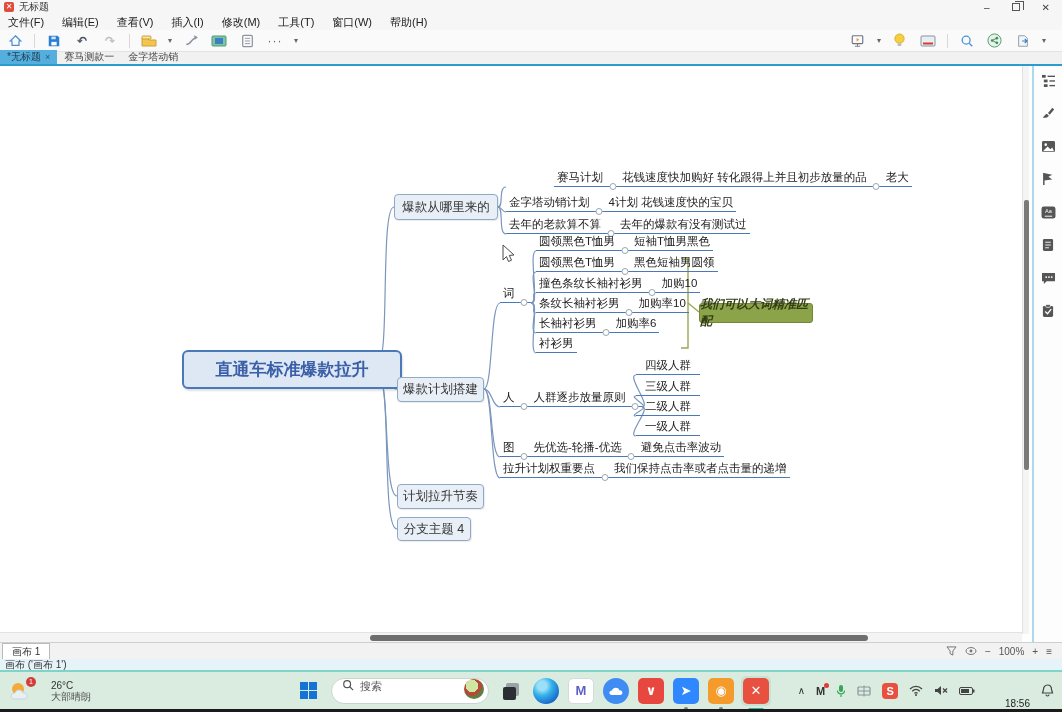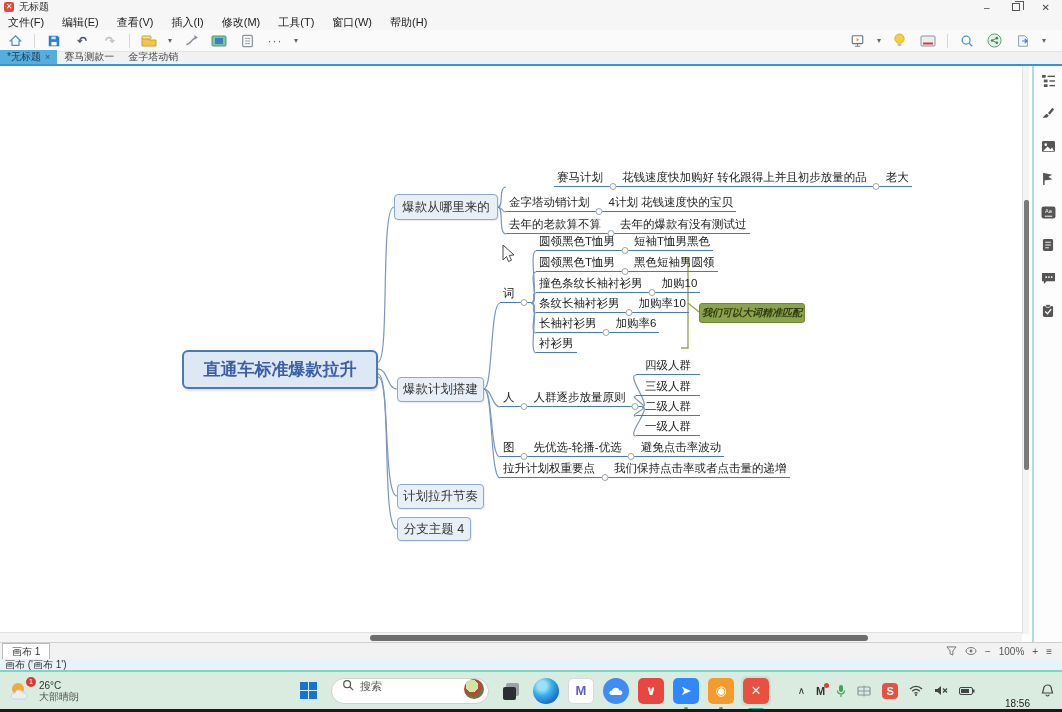--- a/index.html
+++ b/index.html
@@ -24,51 +24,51 @@
 
   #tabbar { height:14px; background:#f1f1f1; display:flex; align-items:flex-end; border-bottom:2px solid #2d9ad0; }
   .doc-tab { height:14px; display:flex; align-items:center; padding:0 7px; font-size:10px; color:#444; gap:4px;margin-top:48px; }
   .doc-tab.active { background:#54aede; color:#243b4e; }
   .doc-tab .x { font-size:9px; color:#2b5b76; }
 
   
   #canvas { position:absolute; top:66px; left:0; width:1062px; height:576px; background:#fff; }
   #connector-svg { position:absolute; top:0; left:0; pointer-events:none; }
 
-  .central { position:absolute; left:182px; top:284px; width:196px; height:39px; background:#dde8f4; border:2px solid #4a79b8; border-radius:6px; display:flex; align-items:center; justify-content:center; font-size:17px; font-weight:bold; color:#3a5fa8; box-shadow:1px 2px 2px rgba(0,0,0,.12); }
+  .central { position:absolute; left:182px; top:284px; width:220px; height:39px; background:#dde8f4; border:2px solid #4a79b8; border-radius:6px; display:flex; align-items:center; justify-content:center; font-size:17px; font-weight:bold; color:#3a5fa8; box-shadow:1px 2px 2px rgba(0,0,0,.12); }
   .l1box { position:absolute; background:#e9eff7; border:1px solid #8fa9c7; border-radius:4px; display:flex; align-items:center; justify-content:center; font-size:12.5px; color:#333; box-shadow:1px 1px 1px rgba(0,0,0,.08); }
 
   .row { position:absolute; display:flex; align-items:flex-end; white-space:nowrap; }
   .t { font-size:11.5px; line-height:14px; color:#222; border-bottom:1px solid #4a79b8; padding:0 3px 2px 3px; }
   .j { width:13px; height:8px; border-bottom:1px solid #4a79b8; position:relative; }
   .j::after { content:''; position:absolute; left:50%; bottom:-4px; transform:translateX(-50%); width:5px; height:5px; background:#fff; border:1px solid #9aa7b5; border-radius:50%; }
   .wide { padding:0 9px 2px 9px; }
 
-  .callout { position:absolute; left:699px; top:237px; width:106px; height:20px; background:#8ba44a; border:1px solid #73863a; border-radius:3px; display:flex; align-items:center; justify-content:center; font-size:10px; font-weight:bold; font-style:italic; color:#333d14; }
+  .callout { position:absolute; left:699px; top:237px; width:114px; height:20px; background:#8ba44a; border:1px solid #73863a; border-radius:3px; display:flex; align-items:center; justify-content:center; font-size:12px; font-weight:bold; font-style:italic; color:#333d14; }
 
   
   #vscroll { position:absolute; right:33px; top:0; width:7px; height:568px; background:#f4f4f4; border-left:1px solid #e2e2e2; }
   #vscroll .thumb { position:absolute; left:1px; top:134px; width:5px; height:270px; background:#7a7a7a; border-radius:2px; }
   #hscroll { position:absolute; left:0; top:566px; width:1022px; height:10px; background:#f4f4f4; border-top:1px solid #e2e2e2; }
   #hscroll .thumb { position:absolute; top:2px; left:370px; width:498px; height:6px; background:#6e6e6e; border-radius:3px; }
 
   
   #right-panel { position:absolute; right:0; top:0; width:30px; height:576px; background:#fdfdfd; border-left:2px solid #a8dcec; display:flex; flex-direction:column; align-items:center; padding-top:6px; gap:17px; }
   .rp-ic { width:16px; height:16px; display:flex; align-items:center; justify-content:center; }
 
   
   #sheetbar { position:absolute; top:642px; left:0; width:1062px; height:17px; background:#f2f2f2; border-top:1px solid #cfcfcf; display:flex; align-items:center; font-size:10px; color:#333; }
   .sheet-tab { height:16px; background:#fff; border:1px solid #bbb; border-bottom:none; padding:0 9px; display:flex; align-items:center; margin-left:2px; }
   #sheet-right { margin-left:auto; display:flex; align-items:center; gap:8px; padding-right:10px; color:#555; font-size:10px; }
 
   #statusbar { position:absolute; top:659px; left:0; width:1062px; height:13px; background:#e6f3f8; border-bottom:2px solid #7fd4c8; font-size:10px; color:#333; display:flex; align-items:center; padding:0 5px; }
 
   
   #taskbar { position:absolute; top:672px; left:0; width:1062px; height:37px; background:#d9ecdf; display:flex; align-items:center; }
-  #weather { display:flex; align-items:center; gap:5px; padding-left:8px; width:290px; }
+  #weather { display:flex; align-items:center; gap:17px; padding-left:8px; width:290px; }
   #weather .wtxt { display:flex; flex-direction:column; font-size:10px; color:#333; line-height:11px; }
   #search-pill { width:158px; height:26px; background:#fff; border:1px solid #c9d6ce; border-radius:13px; display:flex; align-items:flex-start; padding:0 4px 0 10px; gap:6px; font-size:11px; color:#555; margin-left:14px; }
   #search-pill .avatar { margin-left:auto; width:20px; height:20px; border-radius:50%; background:radial-gradient(circle at 40% 35%,#cfe6a0 0 35%,#b44a3c 36% 55%,#5d7f3f 56% 100%); }
   .task-ic { width:26px; height:26px; border-radius:5px; display:flex; align-items:center; justify-content:center; margin-left:9px; font-size:13px; font-weight:bold; color:#fff; position:relative; }
   .run-dot { position:absolute; bottom:-6px; left:50%; transform:translateX(-50%); width:4px; height:3px; border-radius:2px; background:#7c8a80; }
   .active-wrap { background:#c7e2d2; border-radius:5px; padding:2px; margin-left:7px; position:relative; }
   .active-bar { position:absolute; bottom:-5px; left:50%; transform:translateX(-50%); width:16px; height:3px; border-radius:2px; background:#29b6a8; }
   #tray { margin-left:auto; display:flex; align-items:center; gap:11px; padding-right:8px; font-size:11px; color:#333; }
   #clock { text-align:right; font-size:10px; line-height:11px; color:#222;margin-top:37px; }
   #bottom-strip { position:absolute; top:709px; left:0; width:1062px; height:3px; background:#1a1a1a; }

